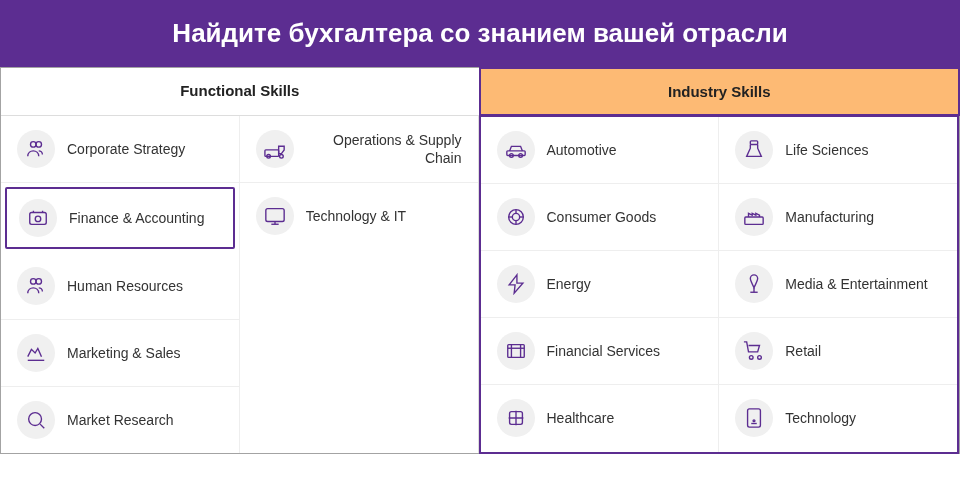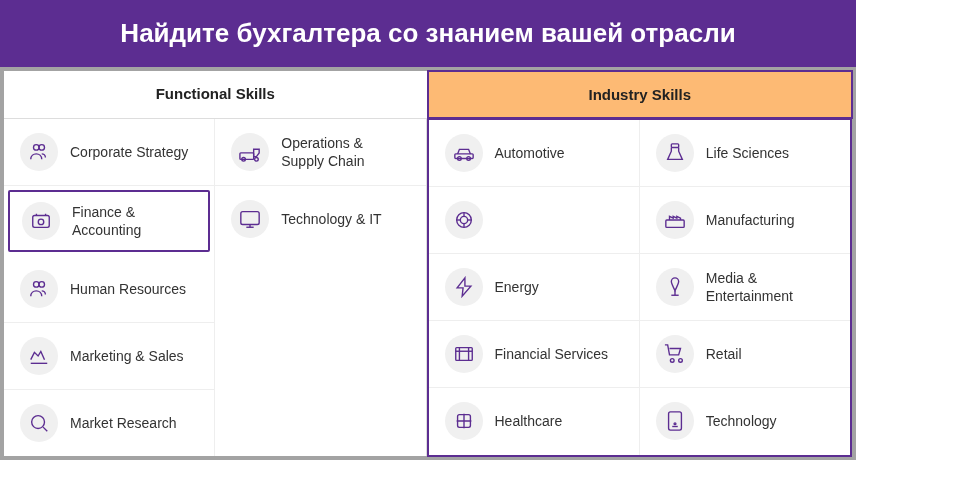--- a/index.html
+++ b/index.html
@@ -4,38 +4,38 @@
   <style>
     * { box-sizing: border-box; margin: 0; padding: 0; }
     body {
       font-family: Arial, sans-serif;
       background: #fff;
       width: 960px;
       min-height: 504px;
     }
 
     .page-wrapper {
-      width: 856px;
+      width: 960px;
       background: #fff;
     }
 
     .header-banner {
       background: #5c2d91;
       padding: 18px 24px;
       text-align: center;
     }
 
     .header-title {
       color: #fff;
       font-size: 26px;
       font-weight: 700;
     }
 
     .table-container {
-      border: 4px solid #a3a3a3;
+      border: 1px solid #a3a3a3;
       margin: 0;
     }
 
     .table-header {
       display: flex;
       border-bottom: 1px solid #ddd;
     }
 
     .col-functional, .col-industry {
       flex: 1;
@@ -171,21 +171,21 @@
               <svg width="22" height="22" viewBox="0 0 24 24" fill="none" stroke="#5c2d91" stroke-width="1.5">
                 <circle cx="11" cy="11" r="7"></circle>
                 <line x1="16.5" y1="16.5" x2="21" y2="21"></line>
               </svg>
             </div>
             <span class="skill-label">Market Research</span>
           </div>
 
         </div>
 
-        <div style="flex:1;">
+        <div style="flex:1;text-align:right;">
 
           <div class="skill-item">
             <div class="icon-circle">
               <svg width="22" height="22" viewBox="0 0 24 24" fill="none" stroke="#5c2d91" stroke-width="1.5">
                 <rect x="1" y="13" width="15" height="7" rx="1"></rect>
                 <path d="M16 17h3l3-4v-4h-6v8z"></path>
                 <circle cx="5" cy="20" r="2"></circle>
                   <circle cx="19" cy="20" r="2"></circle>
               </svg>
             </div>
@@ -226,20 +226,21 @@
             <div class="icon-circle">
               <svg width="22" height="22" viewBox="0 0 24 24" fill="none" stroke="#5c2d91" stroke-width="1.5">
                 <circle cx="12" cy="12" r="8"></circle>
                 <circle cx="12" cy="12" r="4"></circle>
                 <line x1="12" y1="4" x2="12" y2="8"></line>
                 <line x1="12" y1="16" x2="12" y2="20"></line>
                 <line x1="4" y1="12" x2="8" y2="12"></line>
                 <line x1="16" y1="12" x2="20" y2="12"></line>
               </svg>
             </div>
+            <span class="skill-label">Consumer Goods</span>
           </div>
 
           <div class="skill-item">
             <div class="icon-circle">
               <svg width="22" height="22" viewBox="0 0 24 24" fill="none" stroke="#5c2d91" stroke-width="1.5">
                 <path d="M13 2L4.5 13H11L10 22L19.5 11H13L13 2Z"></path>
               </svg>
             </div>
             <span class="skill-label">Energy</span>
           </div>

